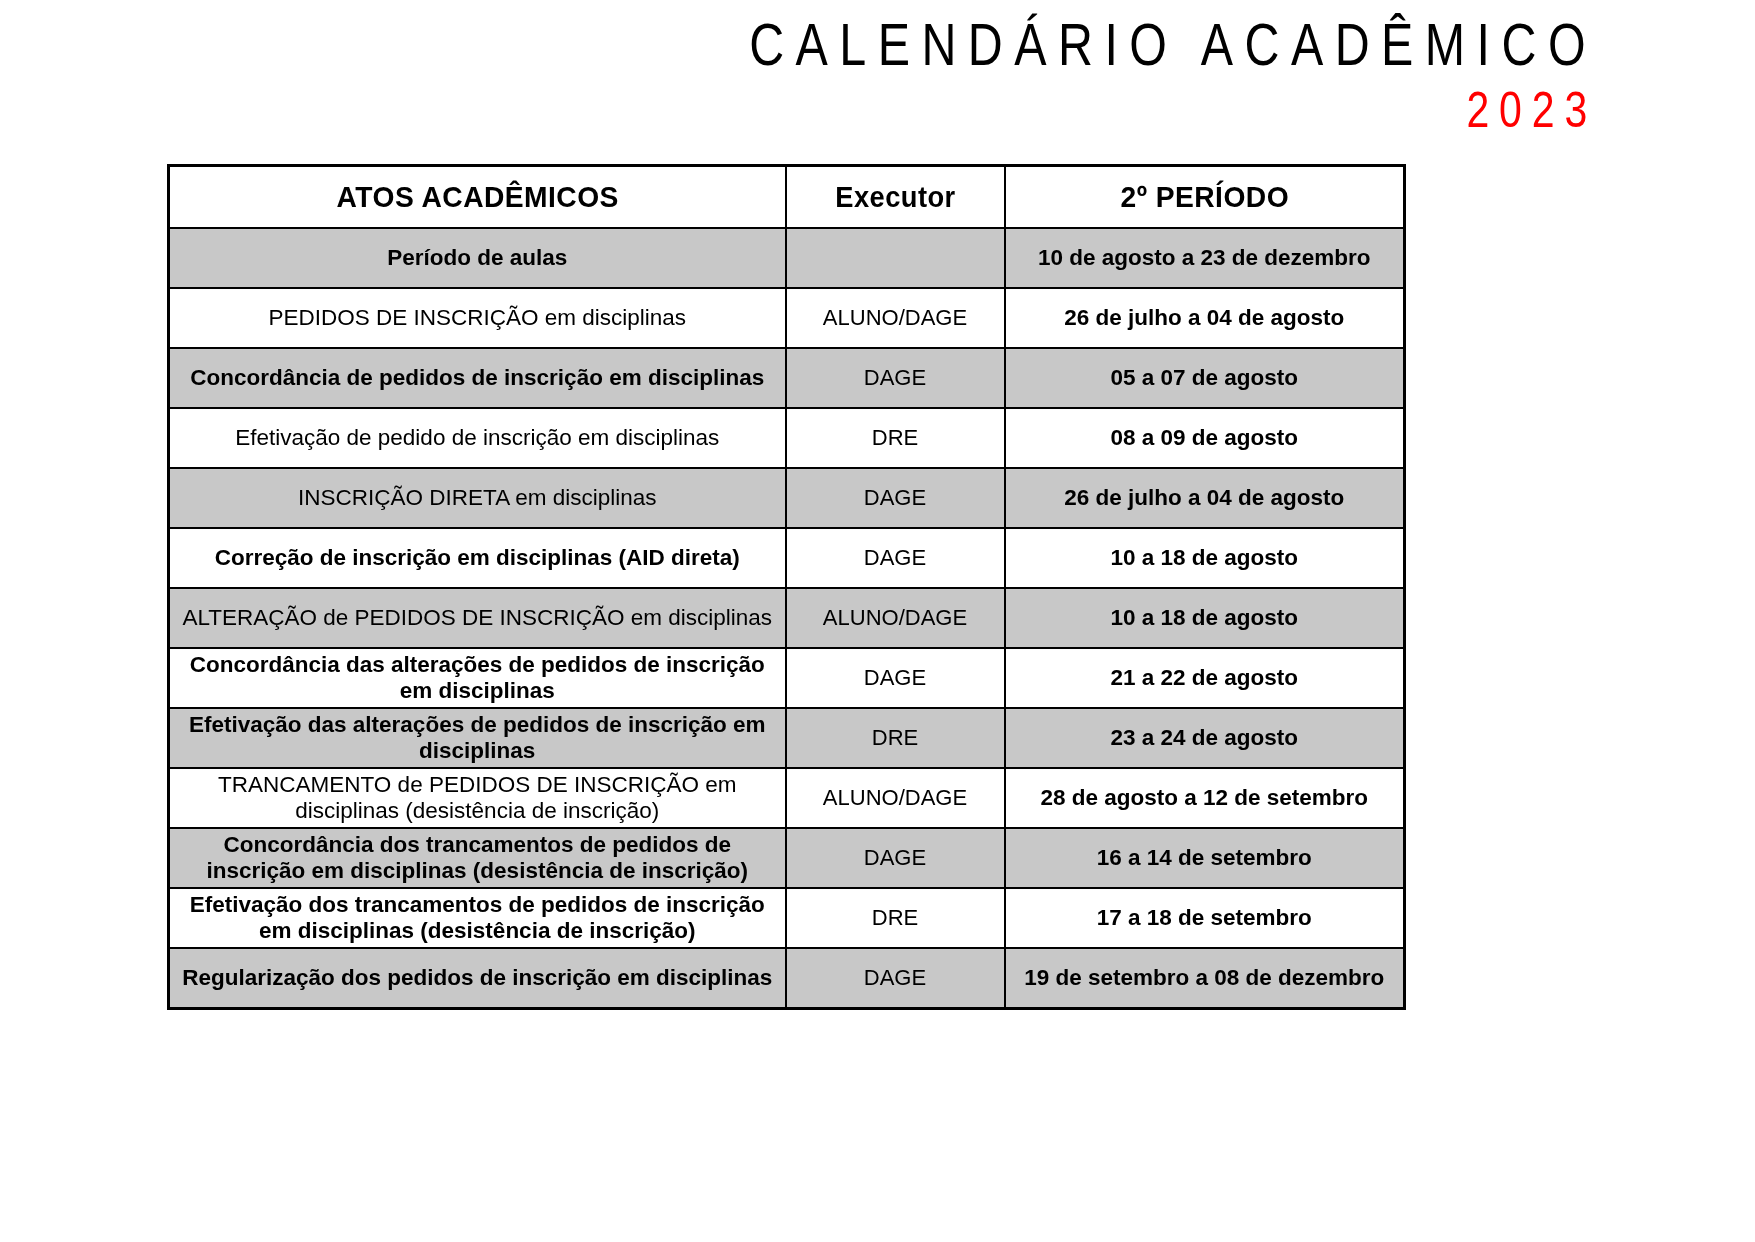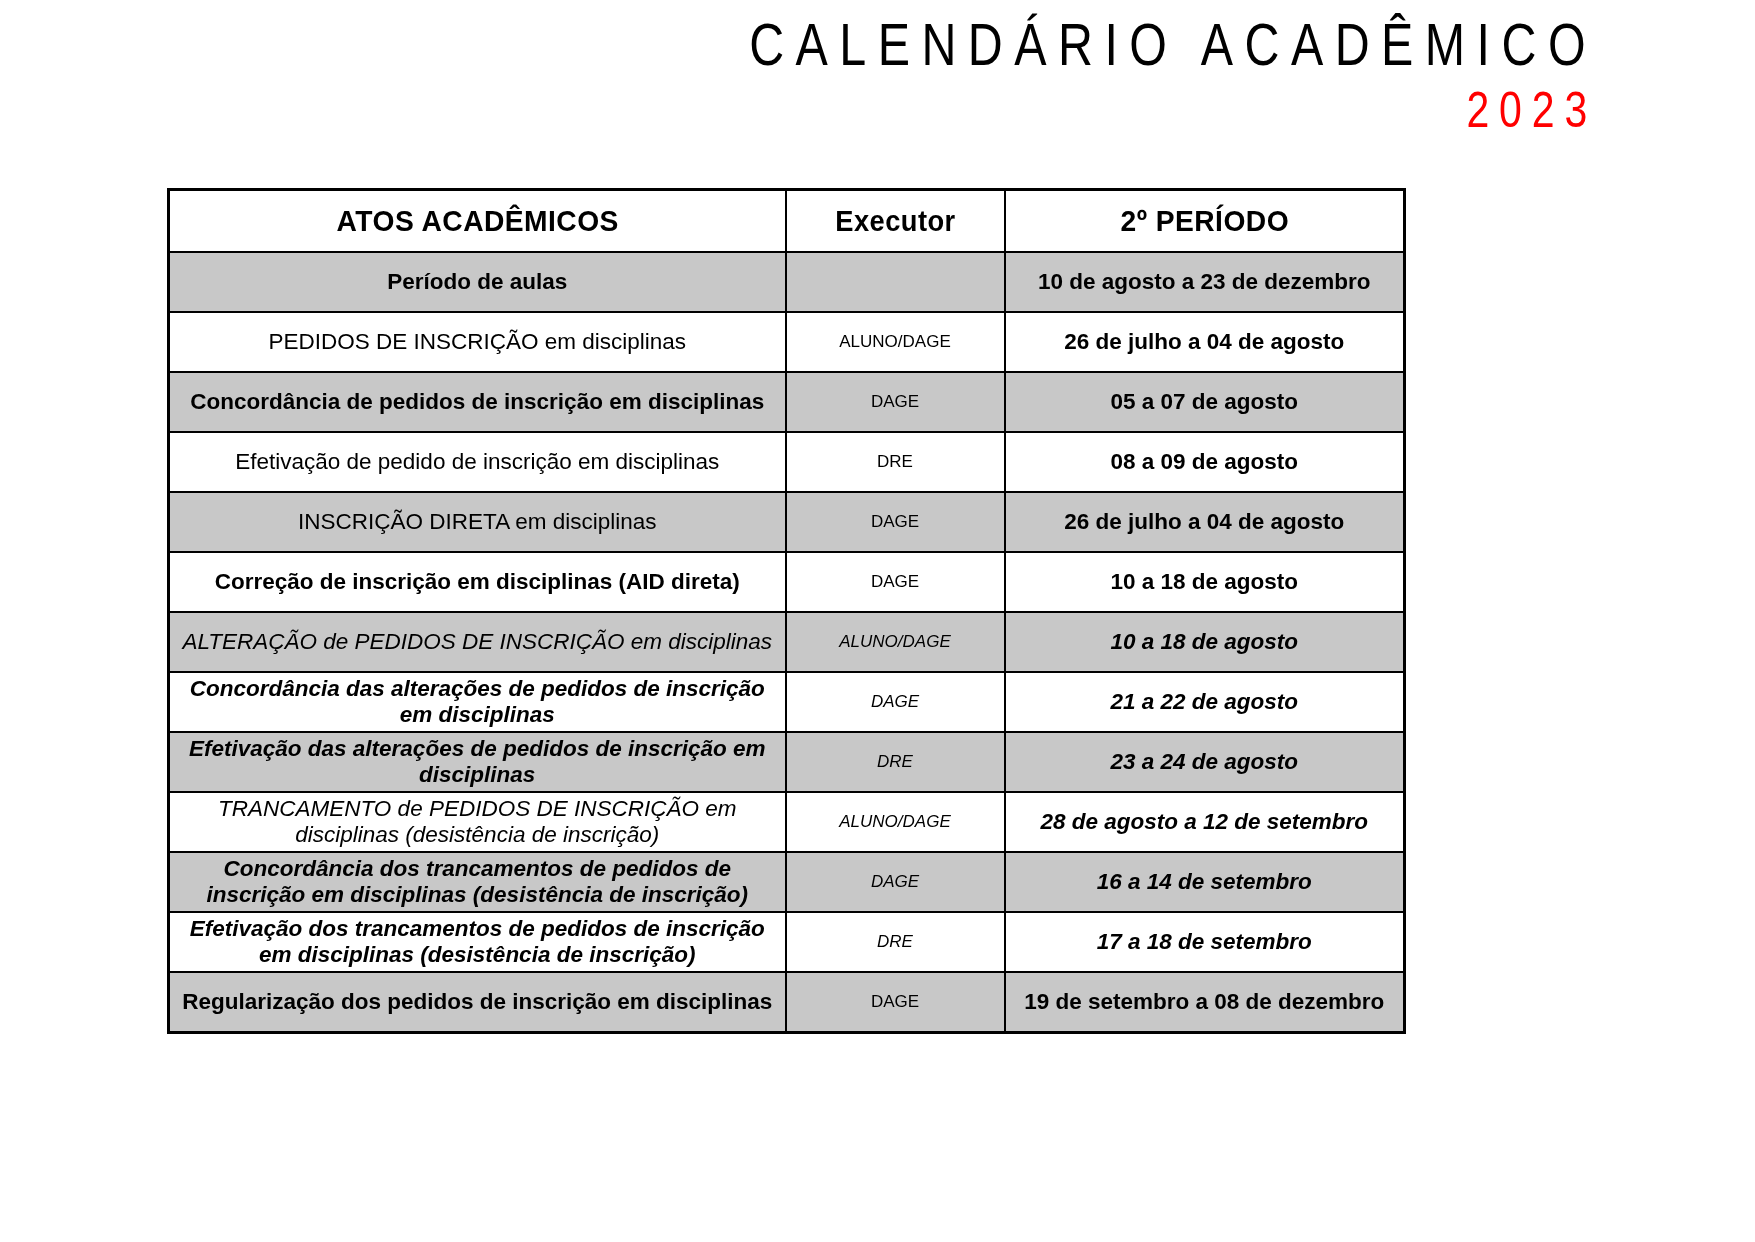--- a/index.html
+++ b/index.html
@@ -43,21 +43,21 @@
     transform: scaleX(0.82);
     transform-origin: center center;
     white-space: nowrap;
     margin-top: 2px;
   }
 
   
   .table-wrap {
     position: absolute;
     left: 167px;
-    top: 188px;
+    top: 164px;
     width: 1236px;
   }
   table.cal {
     border-collapse: collapse;
     table-layout: fixed;
     width: 1236px;
     border: 3px solid #000000;
   }
   table.cal col.c-ato   { width: 617px; }
   table.cal col.c-exec  { width: 219px; }
@@ -89,28 +89,28 @@
   
   tbody td {
     font-size: 22px;
     line-height: 1.18;
     margin-left: 27px;
   }
   tbody tr.shade td { background: #c8c8c8; }
   tbody tr.plain td { background: #ffffff; }
 
   td.ato  { font-size: 22.5px; }
-  td.exec { font-size: 17px; font-weight: 400; }
+  td.exec { font-size: 22px; font-weight: 400; }
   td.per  { font-size: 22.5px; font-weight: 700; }
 
   td.ato.bold   { font-weight: 700; }
   td.ato.normal { font-weight: 400; }
 
   tr.single td { height: 54px; }
-  tr.double td { height: 54px; font-style: italic; }
+  tr.double td { height: 54px; }
   tr.double td.ato { line-height: 1.16; }
 </style>
 </head>
 <body>
 
 <div class="title-block">
   <div class="title-main">CALENDÁRIO ACADÊMICO</div>
   <div class="title-year">2023</div>
 </div>
 

